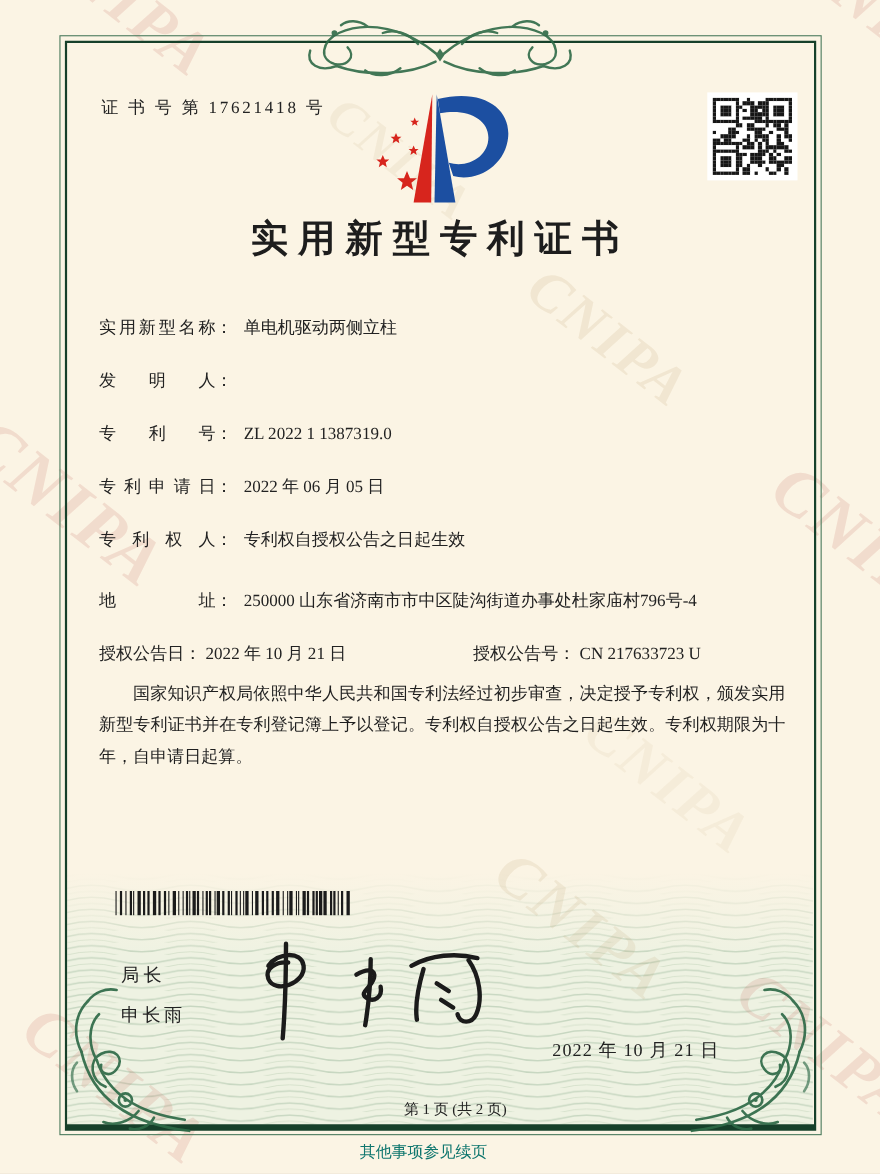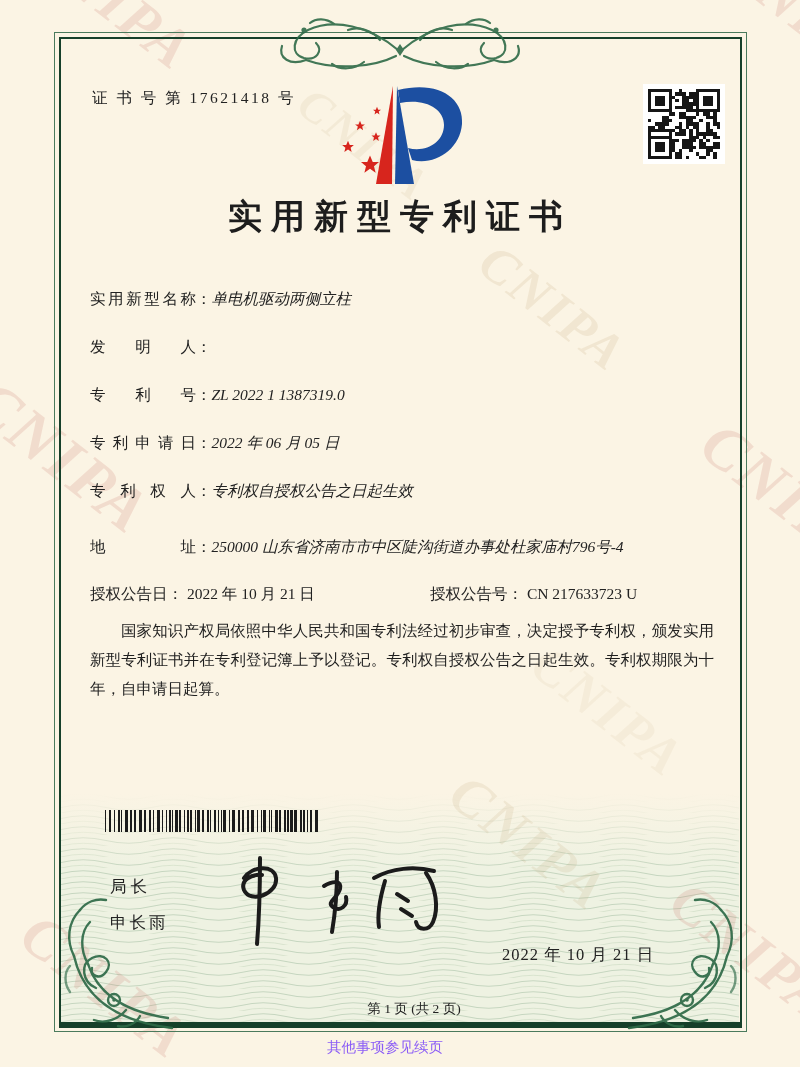--- a/index.html
+++ b/index.html
@@ -44,38 +44,38 @@
   .qr-box { position:absolute; left:643px; top:84px; width:82px; height:80px; background:#fff;
     display:flex; align-items:center; justify-content:center; }
   .qr-grid { display:grid; grid-template-columns:repeat(21,1fr); grid-template-rows:repeat(21,1fr);
     width:72px; height:70px; background:#fff; }
   .qm { background:#fff; } .qm.d { background:#161616; }
   .doc-title { position:absolute; left:0; right:0; top:194px; text-align:center;
     font-size:34px; font-weight:700; letter-spacing:9px; color:#1d1d1d; }
   
   .row { position:absolute; left:90px; width:622px; display:flex; font-size:15.5px; line-height:22px; }
   .row .lab { display:inline-block; width:106px; text-align:justify; text-align-last:justify; }
-  .row .val { max-width:496px;font-style:italic; }
+  .row .val { margin-left:10px; max-width:496px; }
   .r0{top:288px} .r1{top:336px} .r2{top:384px} .r3{top:432px} .r4{top:480px} .r5{top:536px}
   .grant-row { position:absolute; top:584px; left:90px; width:622px; font-size:15.5px; }
   .grant-right { position:absolute; left:340px; top:0; }
   
   .body-text { position:absolute; left:90px; top:616px; width:624px; font-size:15.5px;
     line-height:29px; color:#1f1f1f; text-align:justify; }
   .body-text p { text-indent:2em; }
   
   .barcode { position:absolute; left:105px; top:810px; height:22px; display:flex; align-items:stretch; }
   .barcode .bar { background:#1b1b1b; } .barcode .gap { background:transparent; }
   
   .sig-title { position:absolute; left:110px; top:876px; font-size:16.5px; letter-spacing:4px; }
   .sig-name  { position:absolute; left:110px; top:912px; font-size:16.5px; letter-spacing:3px; }
   .signature { position:absolute; left:228px; top:848px; }
   .issue-date { position:absolute; left:502px; top:944px; font-size:16.5px; letter-spacing:1px; }
   .page-info { position:absolute; left:0; right:20px; top:1000px; text-align:center; font-size:13.5px;margin-left:48px; }
-  .cont-note { position:absolute; left:0; right:30px; top:1038px; text-align:center; font-size:14.5px; color:#8b5cf6; }
+  .cont-note { position:absolute; left:0; right:30px; top:1038px; text-align:center; font-size:14.5px; color:#0f766e; }
 </style>
 </head>
 <body>
 
 <div class="page">
 
   <svg class="waves" width="678" height="246" viewBox="0 0 678 246">
     <defs>
       <pattern id="wv" width="90" height="11" patternUnits="userSpaceOnUse">
         <path d="M0,5.5 Q22,0 45,5.5 T90,5.5" fill="none" stroke="#c6d6c0" stroke-width="1.1"></path>

